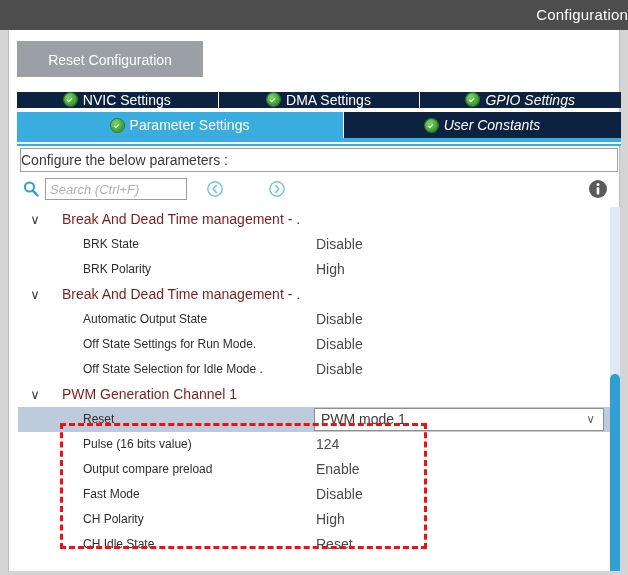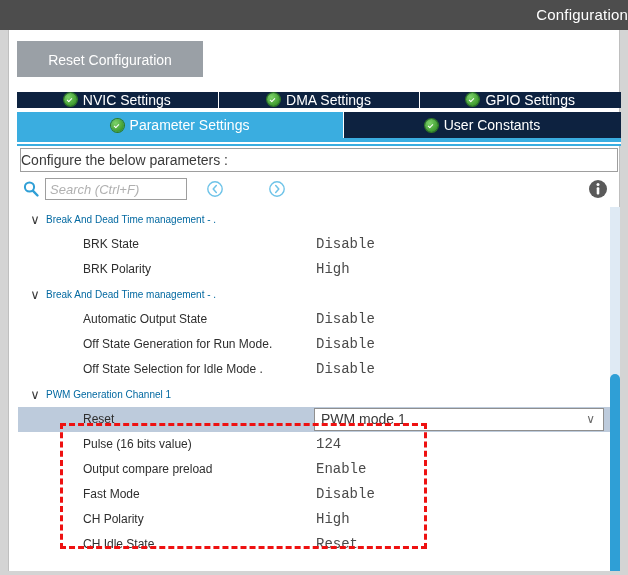--- a/index.html
+++ b/index.html
@@ -39,21 +39,21 @@
   .tabrow{position:absolute;left:8px;width:604px;display:flex;}
   .tabrow1{top:57px;height:25px;align-items:center;}
   .tabrow2{top:82px;height:26px;}
   .tab{
     position:relative;
     display:flex;align-items:center;justify-content:center;
     background:#0d2240;color:#ffffff;font-size:14px;
     box-sizing:border-box;cursor:pointer;
     border-right:1px solid #ffffff;
   }
-  .tab:last-child{border-right:none;}
+  .tab:last-child{border-right:none;font-style:italic;}
   .tab.active{background:#3aade0;color:#ffffff;}
   .tabrow1 .tab{flex:1 1 0;}
   .tabrow2 .tab-param{flex:0 0 327px;}
   .tabrow2 .tab-const{flex:1 1 0;}
   .chk{
     display:inline-block;width:13px;height:13px;border-radius:50%;
     background:radial-gradient(circle at 35% 32%, #7dd36a 0%, #3f9b2f 70%, #2d7a22 100%);
     position:relative;margin-right:6px;flex:0 0 auto;
     box-shadow:0 0 0 1px #2f7a24;
   }
@@ -94,23 +94,23 @@
     position:absolute;left:9px;top:177px;width:592px;height:366px;
     overflow:hidden;background:#ffffff;
   }
   .row{position:relative;height:25px;width:592px;}
   .row .label{
     position:absolute;left:65px;top:0;height:25px;line-height:25px;
     font-size:12px;color:#2e2e2e;white-space:nowrap;
   }
   .row .value{
     position:absolute;left:298px;top:0;height:25px;line-height:25px;
-    font-size:14px;color:#4a4a4a;white-space:nowrap;font-family:Liberation Mono, monospace;
-  }
-  .row.group .label{left:28px;font-size:10px;color:#0369a1;}
+    font-size:14px;color:#4a4a4a;white-space:nowrap;
+  }
+  .row.group .label{left:44px;font-size:14px;color:#7f1d1d;}
   .row.group .caret{
     position:absolute;left:10px;top:0;height:25px;line-height:25px;
     font-size:13px;color:#3a3a3a;width:14px;text-align:center;
   }
   .row.selected{background:#bdcbdc;}
   .row.selected .label{color:#2e2e2e;}
   
   .combo{
     position:absolute;left:296px;top:1px;width:290px;height:23px;
     border:1px solid #8f8f8f;background:#ffffff;box-sizing:border-box;
@@ -241,21 +241,21 @@
         <span class="caret">∨</span>
         <span class="label">Break And Dead Time management - .</span>
       </div>
 
       <div class="row">
         <span class="label">Automatic Output State</span>
         <span class="value">Disable</span>
       </div>
 
       <div class="row">
-        <span class="label">Off State Generation for Run Mode.</span>
+        <span class="label">Off State Settings for Run Mode.</span>
         <span class="value">Disable</span>
       </div>
 
       <div class="row">
         <span class="label">Off State Selection for Idle Mode .</span>
         <span class="value">Disable</span>
       </div>
 
 
       <div class="row group">

